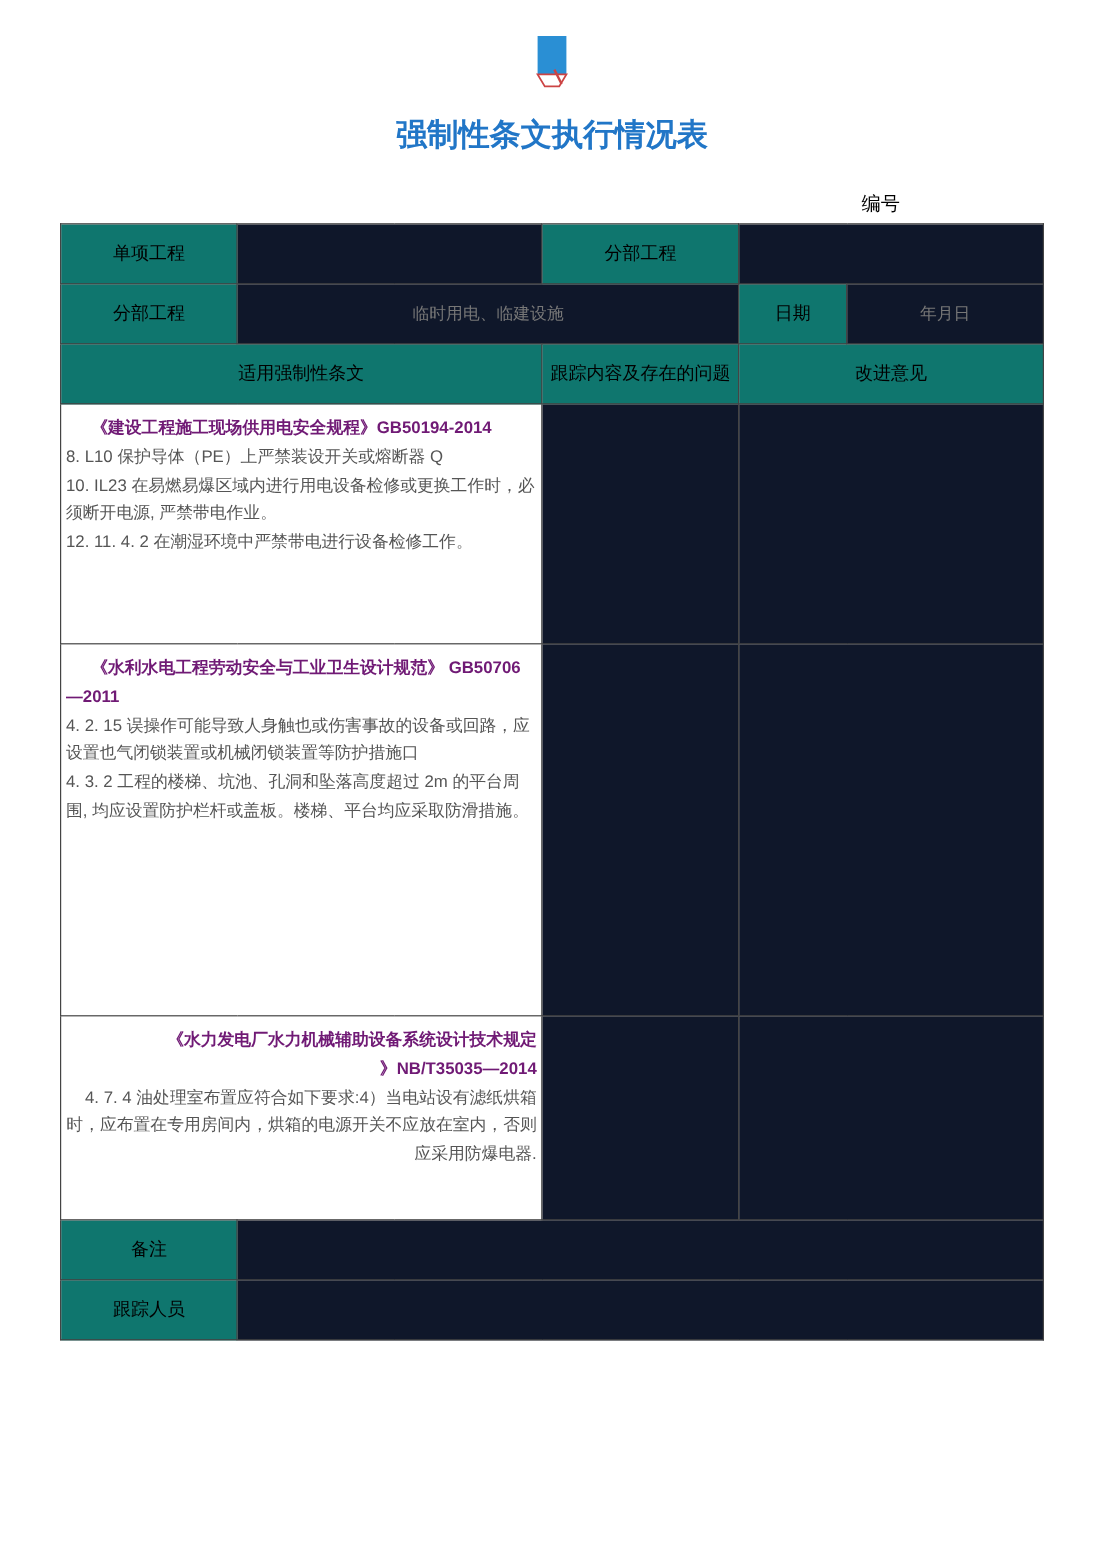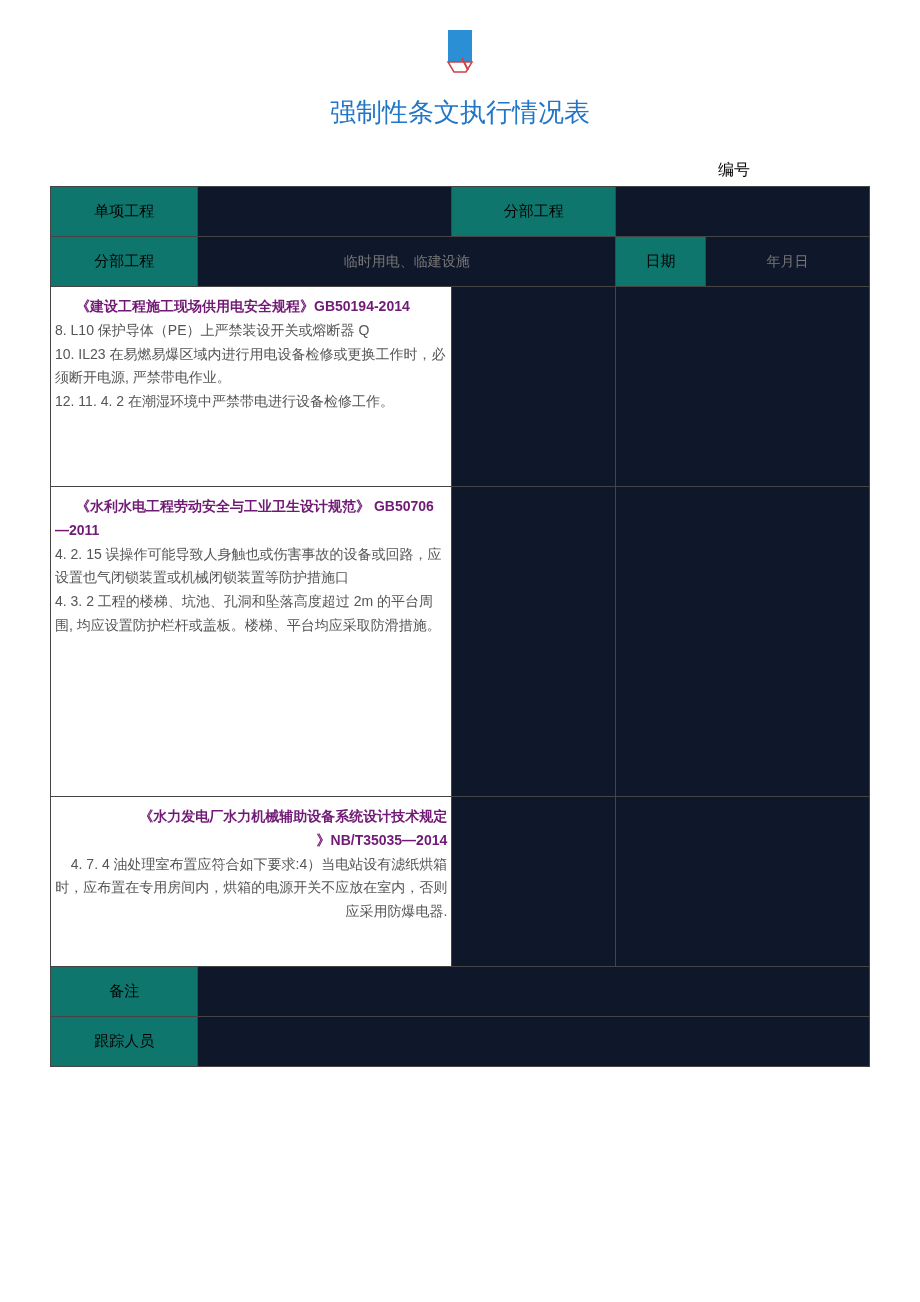--- a/index.html
+++ b/index.html
@@ -13,21 +13,21 @@
     .logo {
       display: flex;
       justify-content: center;
       margin-bottom: 20px;
     }
     .logo svg { width: 40px; height: 45px; }
     .title {
       text-align: center;
       color: #2176c7;
       font-size: 26px;
-      font-weight: normal;
+      font-weight: bold;
       margin-bottom: 30px;
     }
     .form-id {
       text-align: right;
       padding-right: 120px;
       font-size: 16px;
       margin-bottom: 5px;
     }
     table {
       border-collapse: collapse;
@@ -98,20 +98,25 @@
     <td class="header-cell">分部工程</td>
     <td class="empty-cell" colspan="2"></td>
   </tr>
   <tr>
     <td class="header-cell">分部工程</td>
     <td class="empty-cell center-text" colspan="3">临时用电、临建设施</td>
     <td class="header-cell">日期</td>
     <td class="empty-cell center-text">年月日</td>
   </tr>
   <tr>
+    <td class="header-cell" colspan="3">适用强制性条文</td>
+    <td class="header-cell">跟踪内容及存在的问题</td>
+    <td class="header-cell" colspan="2">改进意见</td>
+  </tr>
+  <tr>
     <td class="spec-cell tall-1" colspan="3">
       <span class="spec-title">《建设工程施工现场供用电安全规程》GB50194-2014</span>
       <span class="spec-body">8. L10 保护导体（PE）上严禁装设开关或熔断器 Q<br>10. IL23 在易燃易爆区域内进行用电设备检修或更换工作时，必须断开电源, 严禁带电作业。<br>12. 11. 4. 2 在潮湿环境中严禁带电进行设备检修工作。</span>
     </td>
     <td class="empty-cell"></td>
     <td class="empty-cell" colspan="2"></td>
   </tr>
   <tr>
     <td class="spec-cell tall-2" colspan="3">
       <span class="spec-title">《水利水电工程劳动安全与工业卫生设计规范》 GB50706—2011</span>

